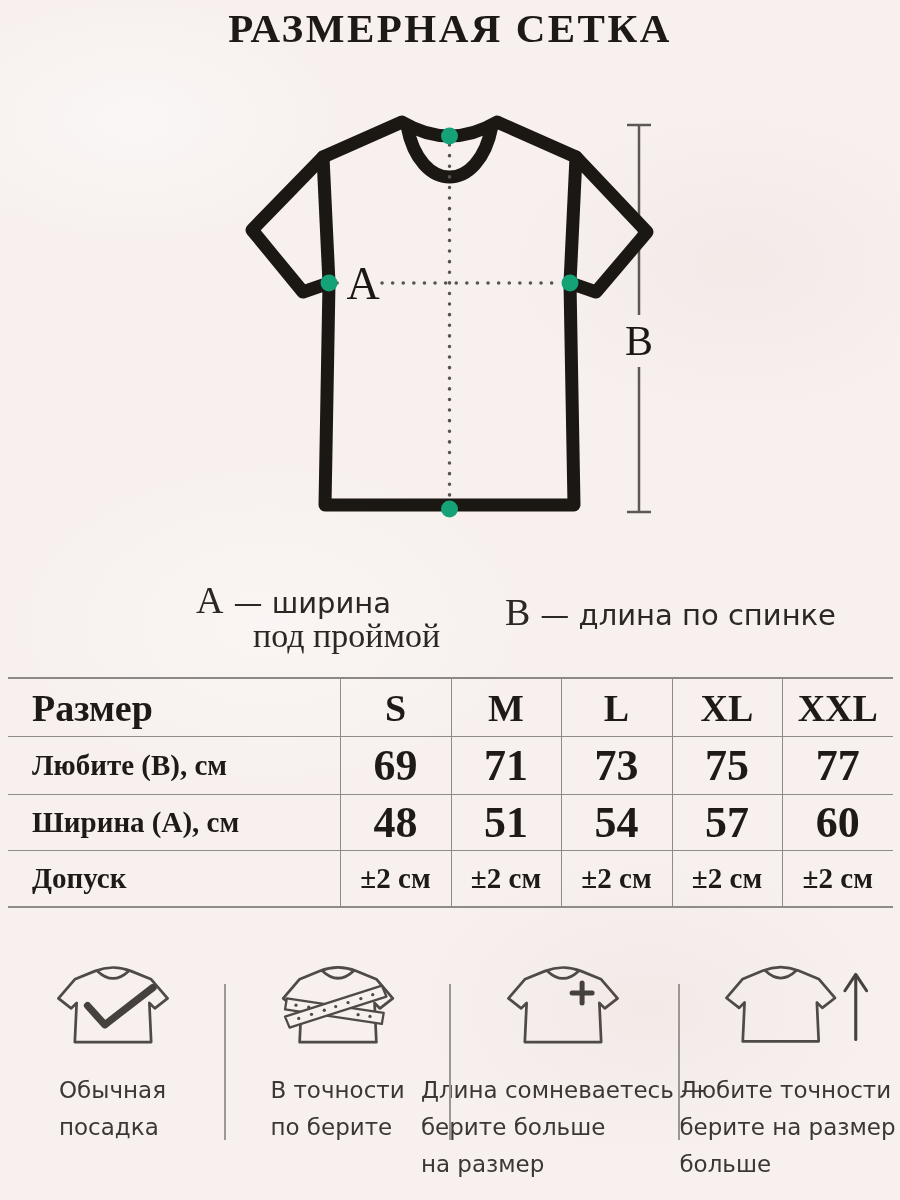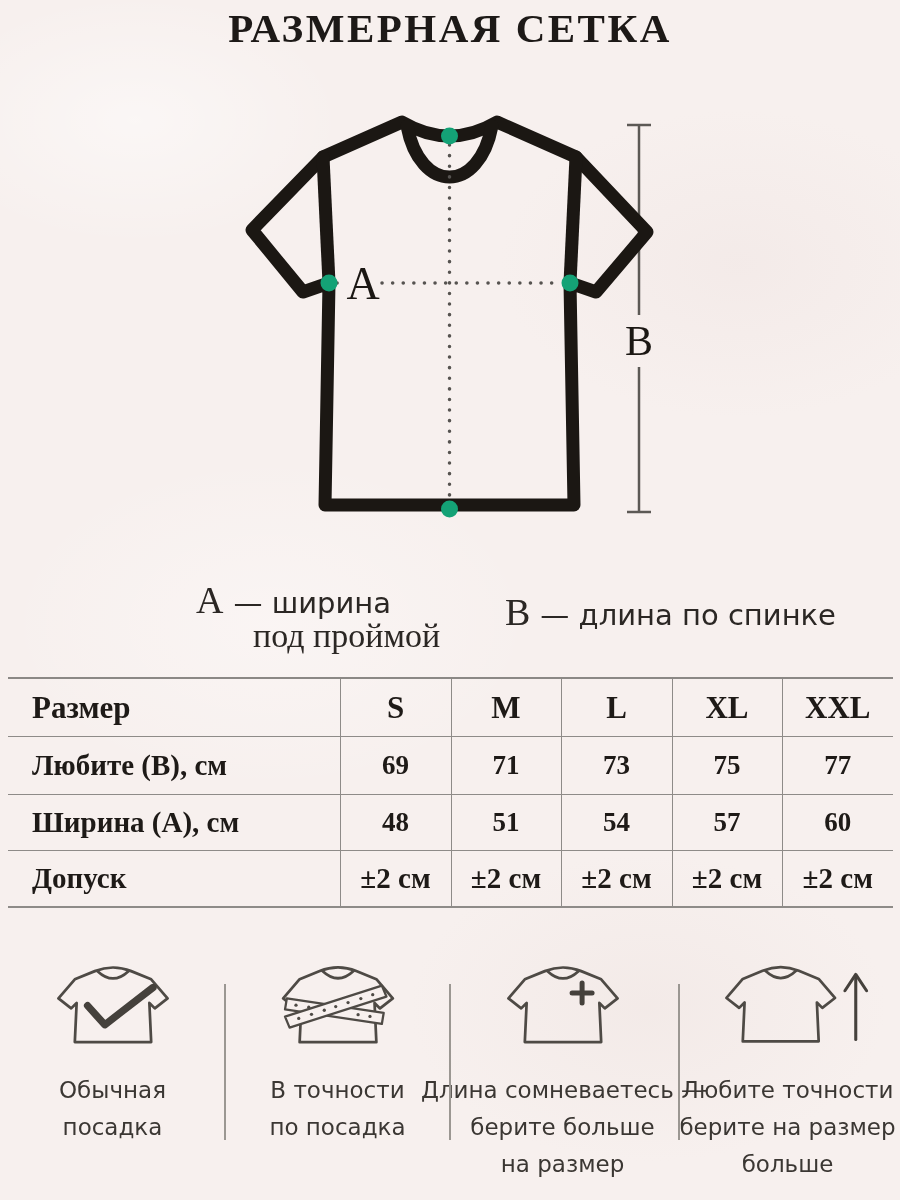--- a/index.html
+++ b/index.html
@@ -30,30 +30,30 @@
   .legend-letter{ font-family:"Liberation Serif", serif; font-size:38px; }
   .legend-text{ font-family:"DejaVu Sans", sans-serif; font-size:29px; margin-left:10px; }
   .legend-line2{ position:absolute; font-family:Liberation Serif, serif; font-size:34px; color:#2b2724; white-space:nowrap; }
 
   .size-table-wrap{ position:absolute; left:8px; top:677px; }
   table.size-table{ border-collapse:collapse; table-layout:fixed; width:885px; border-bottom:2px solid #8e8b88; }
   .size-table tr{ border-top:1.5px solid #8e8b88; }
   .size-table tr.first{ border-top:2px solid #8b8885; }
   .size-table td{ border-left:1.5px solid #8e8b88; text-align:center; vertical-align:middle; padding:0; }
   .size-table td:first-child{ border-left:none; text-align:left; padding-left:24px; }
-  .size-table .hrow td{ height:57px; font-size:31px; font-weight:600; }
+  .size-table .hrow td{ height:57px; font-size:38px; font-weight:600; }
   .size-table .drow td{ height:57px; font-size:29px; font-weight:600; }
-  .size-table .drow td.num{ font-size:27px; }
+  .size-table .drow td.num{ font-size:44px; }
   .size-table .drow.short td{ height:55px; }
 
   .fit-guide{ position:absolute; left:0; top:960px; width:900px; display:flex; }
   .fit-col{ width:225px; display:flex; flex-direction:column; align-items:center; }
   .fit-icon{ height:98px; display:flex; align-items:flex-start; justify-content:center; }
   .fit-label{
-    margin-top:14px; text-align:center; font-family:"DejaVu Sans", sans-serif;
+    margin-top:14px; font-family:"DejaVu Sans", sans-serif;
     font-size:23px; line-height:37px; color:#3b3733; white-space:nowrap;
   }
   .fit-divider{ position:absolute; top:984px; width:1.5px; height:156px; background:#9b9792; }
   .icon-stroke{ fill:none; stroke:#4e4a45; stroke-width:3; stroke-linejoin:round; stroke-linecap:round; }
   .icon-mark{ fill:none; stroke:#45413c; stroke-linejoin:round; stroke-linecap:round; }
   .band{ fill:#f7f0ee; stroke:#4e4a45; stroke-width:2.5; stroke-linejoin:round; }
   .band-dot{ fill:#4e4a45; }
 </style>
 </head>
 <body>
@@ -180,21 +180,21 @@
             <circle class="band-dot" cx="37" cy="59.5" r="1.8"></circle>
           <circle class="band-dot" cx="51" cy="55" r="1.8"></circle>
             <circle class="band-dot" cx="63.5" cy="51" r="1.8"></circle>
           <circle class="band-dot" cx="77" cy="46.6" r="1.8"></circle>
             <circle class="band-dot" cx="91" cy="42.2" r="1.8"></circle>
           <circle class="band-dot" cx="104" cy="38" r="1.8"></circle>
         </svg>
       </div>
       <div class="fit-label">
         <div>В точности</div>
-        <div>по посадка</div>
+        <div>по берите</div>
       </div>
     </div>
 
     <div class="fit-col">
       <div class="fit-icon">
         <svg width="120" height="95" viewBox="0 0 132 104">
           <path class="icon-stroke" d="M 46,12 L 24,21 L 6,42 L 20,53 L 26,47 L 24,90 L 108,90 L 106,47 L 112,53 L 126,42 L 108,21 L 86,12 Q 66,4 46,12 Z"></path>
           <path class="icon-stroke" d="M 49,12 Q 66,28 83,12"></path>
           <path class="icon-mark" stroke-width="5.5" d="M 87,25 V 47 M 76,36 H 98"></path>
         </svg>

